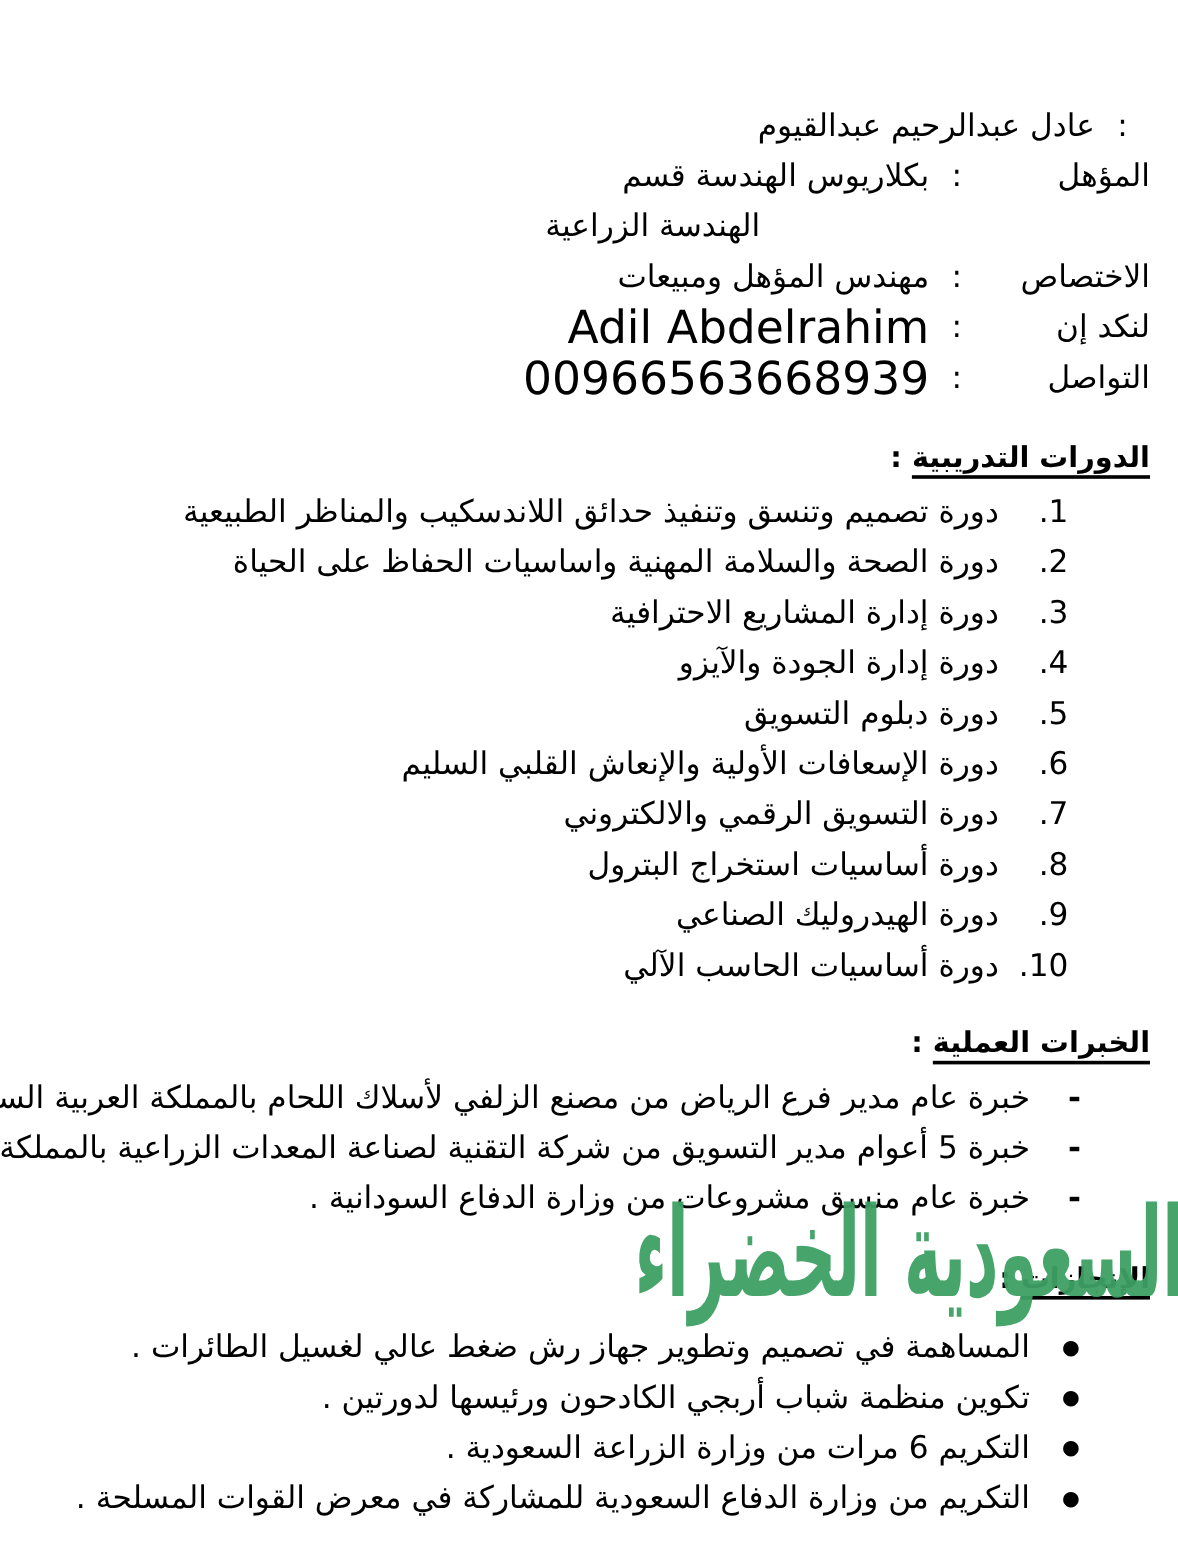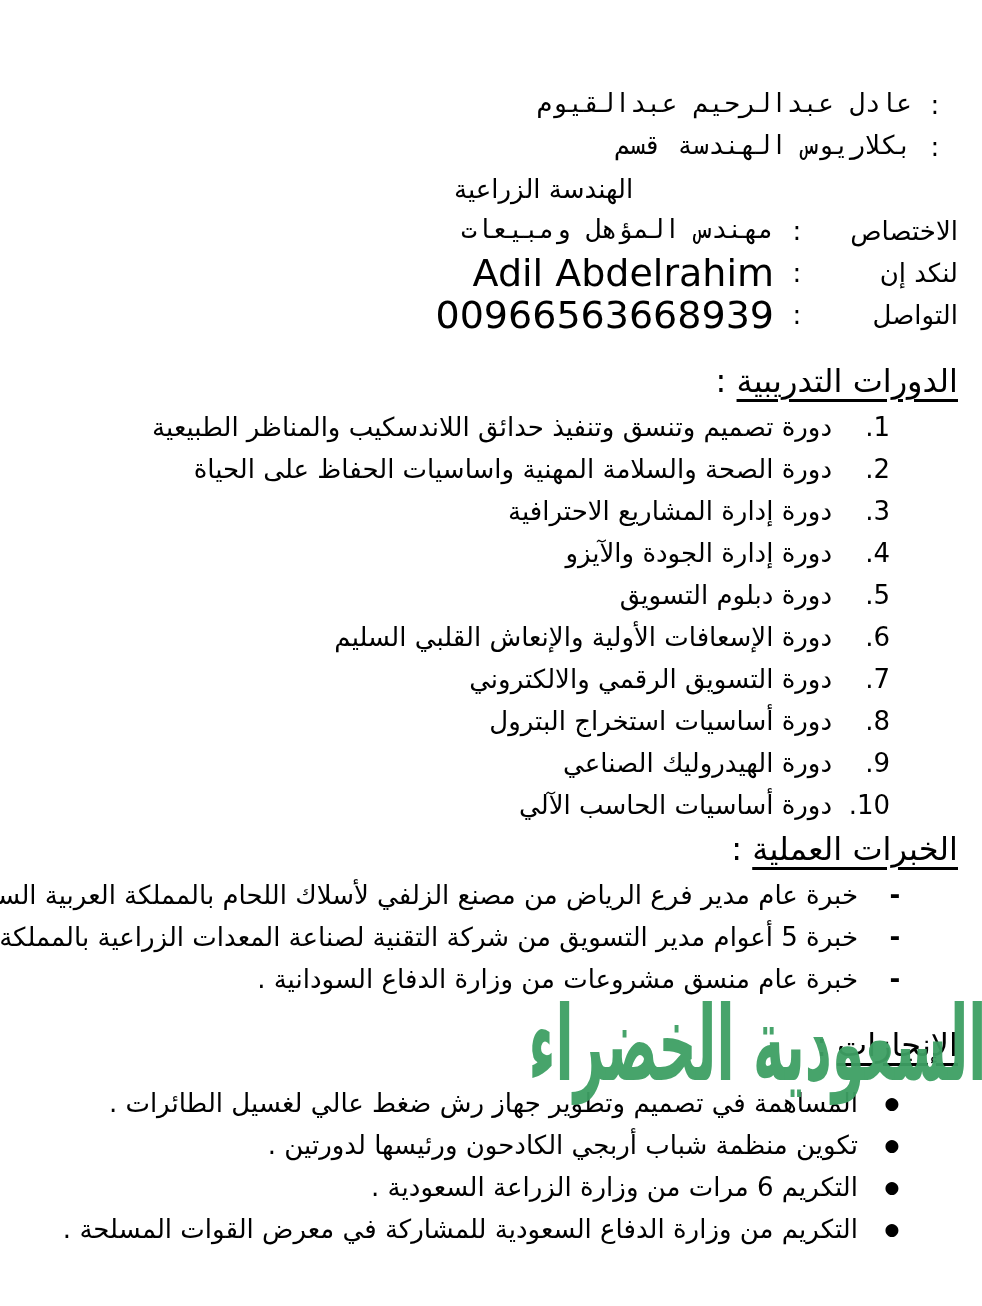--- a/index.html
+++ b/index.html
@@ -14,38 +14,38 @@
     font-family:"DejaVu Sans", sans-serif;
     font-size:26px;
   }
   .content{padding:84px 24px 0 10px;}
 
   
   .info-block{width:100%;}
   .info-row{display:flex;line-height:42px;}
   .info-label{width:138px;flex:0 0 138px;}
   .info-colon{width:46px;flex:0 0 46px;text-align:center;}
-  .info-value{flex:1;font-family:Liberation Mono, monospace;}
+  .info-value{flex:1;}
   .info-value-line2{text-align:left;width:320px;line-height:42px;}
   .latin{font-size:38px;font-family:"DejaVu Sans", sans-serif;}
 
   
   .section-heading{
-    font-weight:normal;
-    font-size:32px;
+    font-weight:bold;
+    font-size:24px;
     line-height:46px;
     white-space:nowrap;
   }
   .heading-underline{
     text-decoration:underline;
     text-decoration-thickness:2.5px;
     text-underline-offset:7px;
   }
   .courses-section{margin-top:22px;}
-  .experience-section{}
+  .experience-section{margin-top:20px;}
   .achievements-section{margin-top:22px;}
 
   
   .num-list{padding-right:68px;margin-top:2px;}
   .num-item{display:flex;line-height:42px;white-space:nowrap;}
   .num-marker{flex:0 0 38px;min-width:38px;margin-left:20px;text-align:right;}
   .num-text{flex:0 0 auto;}
 
   
   .dash-list{padding-right:56px;margin-top:2px;}
@@ -82,20 +82,21 @@
   <div class="content">
 
     <div class="info-block">
 
       <div class="info-row">
         <span class="info-colon">:</span>
         <span class="info-value">عادل عبدالرحيم عبدالقيوم</span>
       </div>
 
       <div class="info-row">
+        <span class="info-label">المؤهل</span>
         <span class="info-colon">:</span>
         <span class="info-value">بكلاريوس الهندسة قسم</span>
       </div>
       <div class="info-row">
         <span class="info-label"></span>
         <span class="info-colon"></span>
         <span class="info-value-line2">الهندسة الزراعية</span>
       </div>
 
       <div class="info-row">

